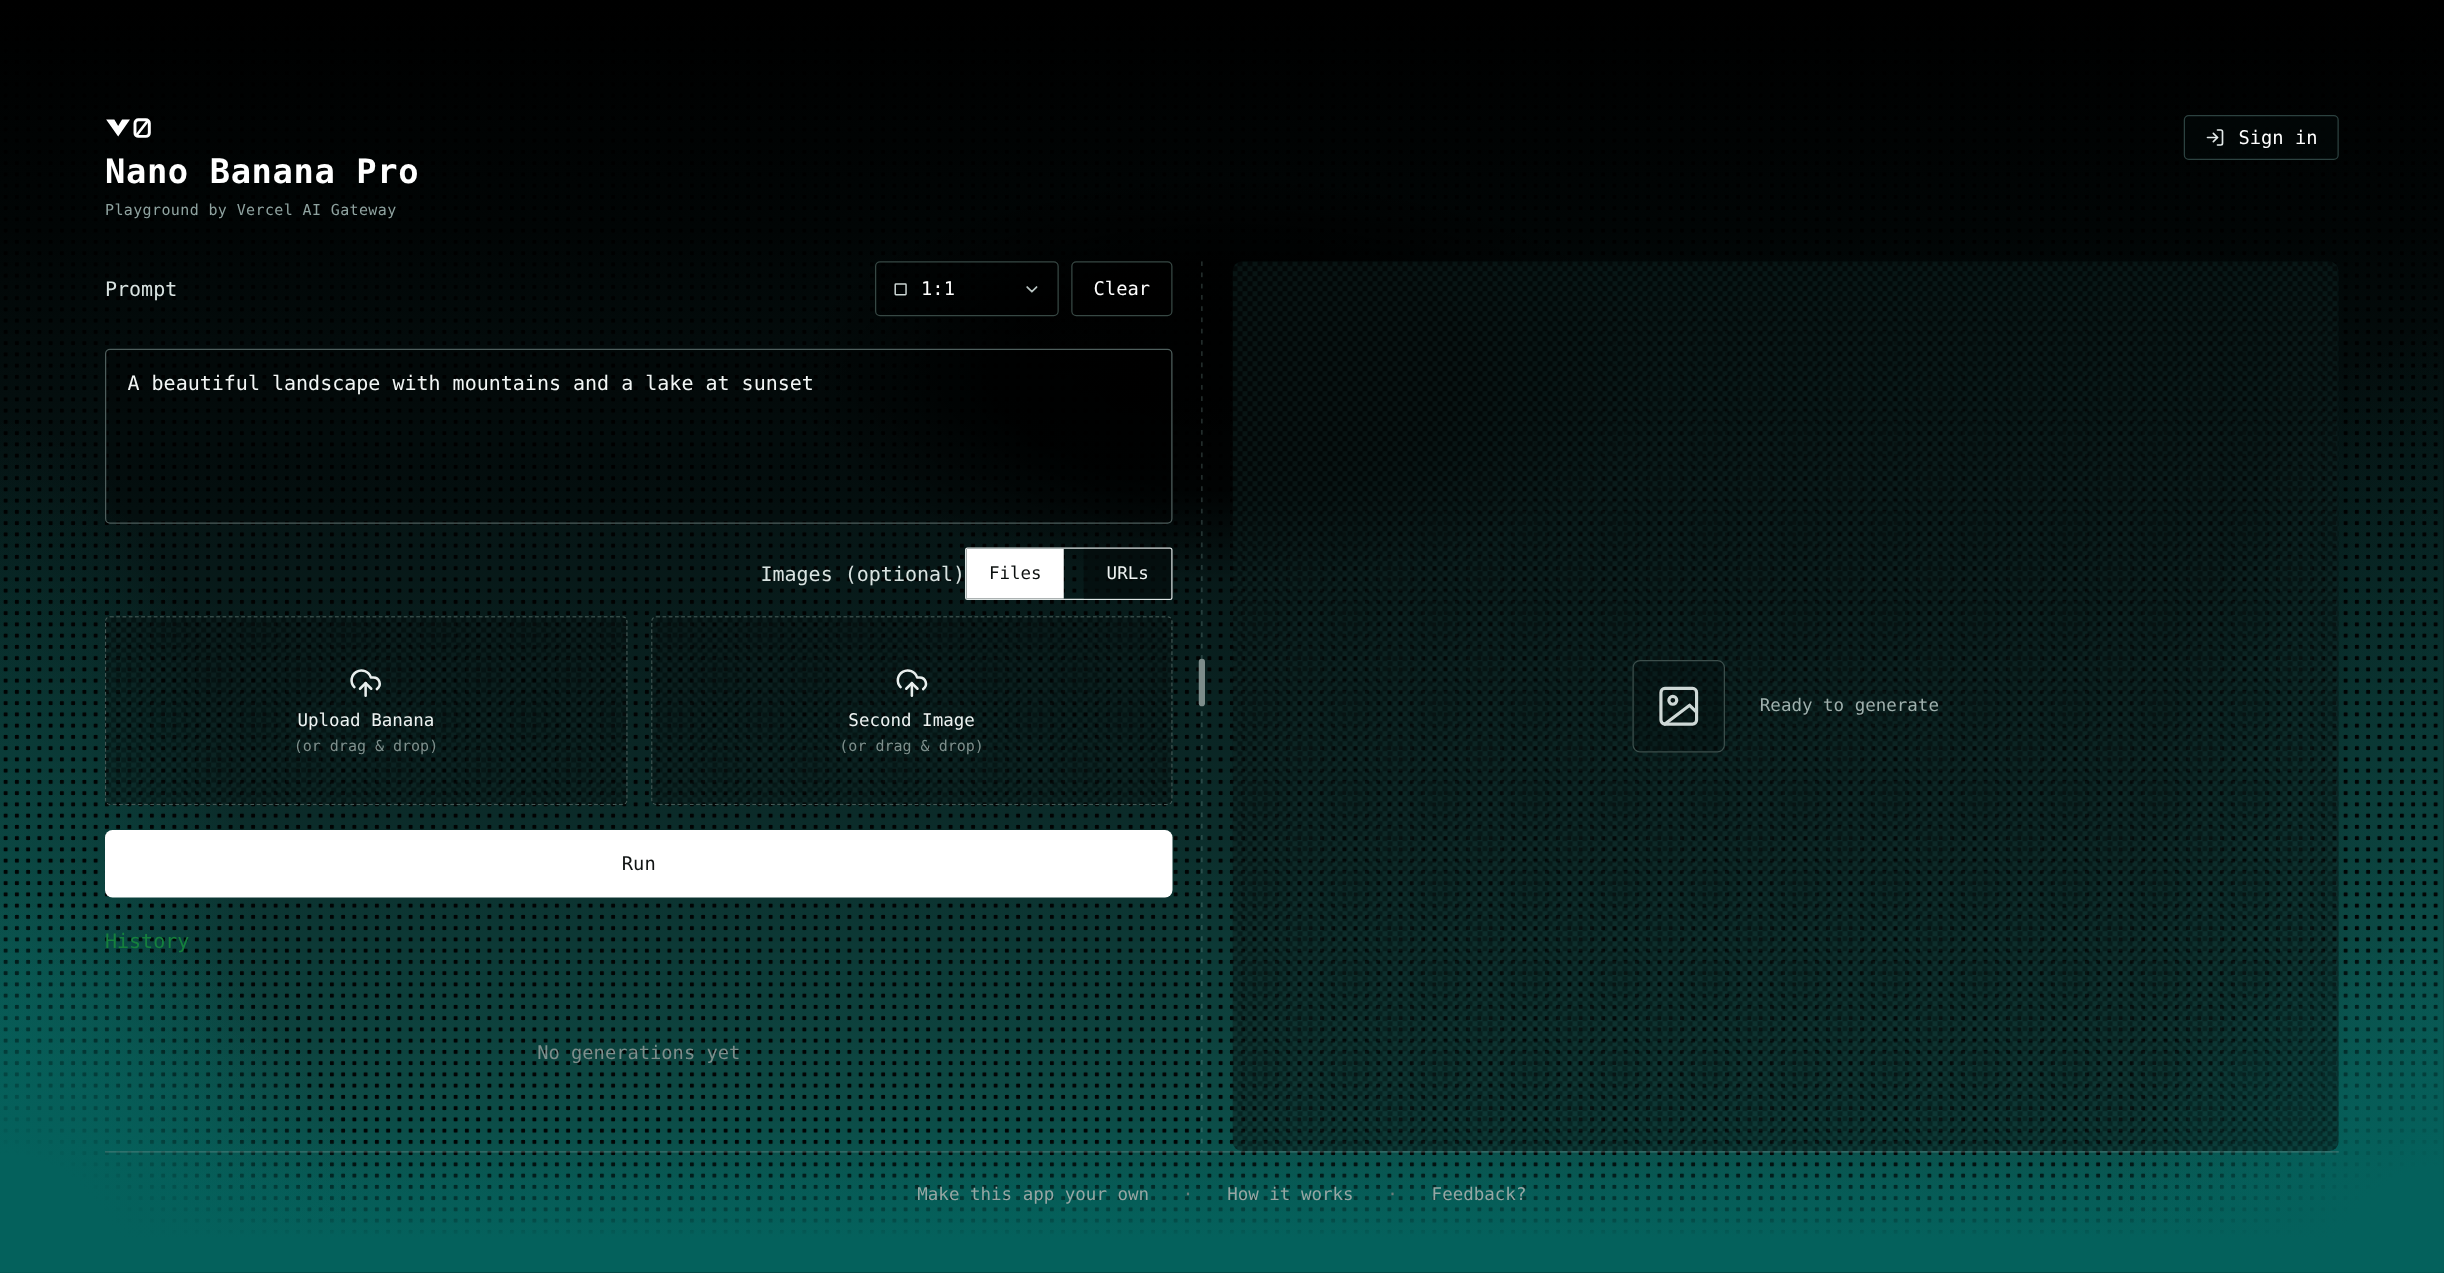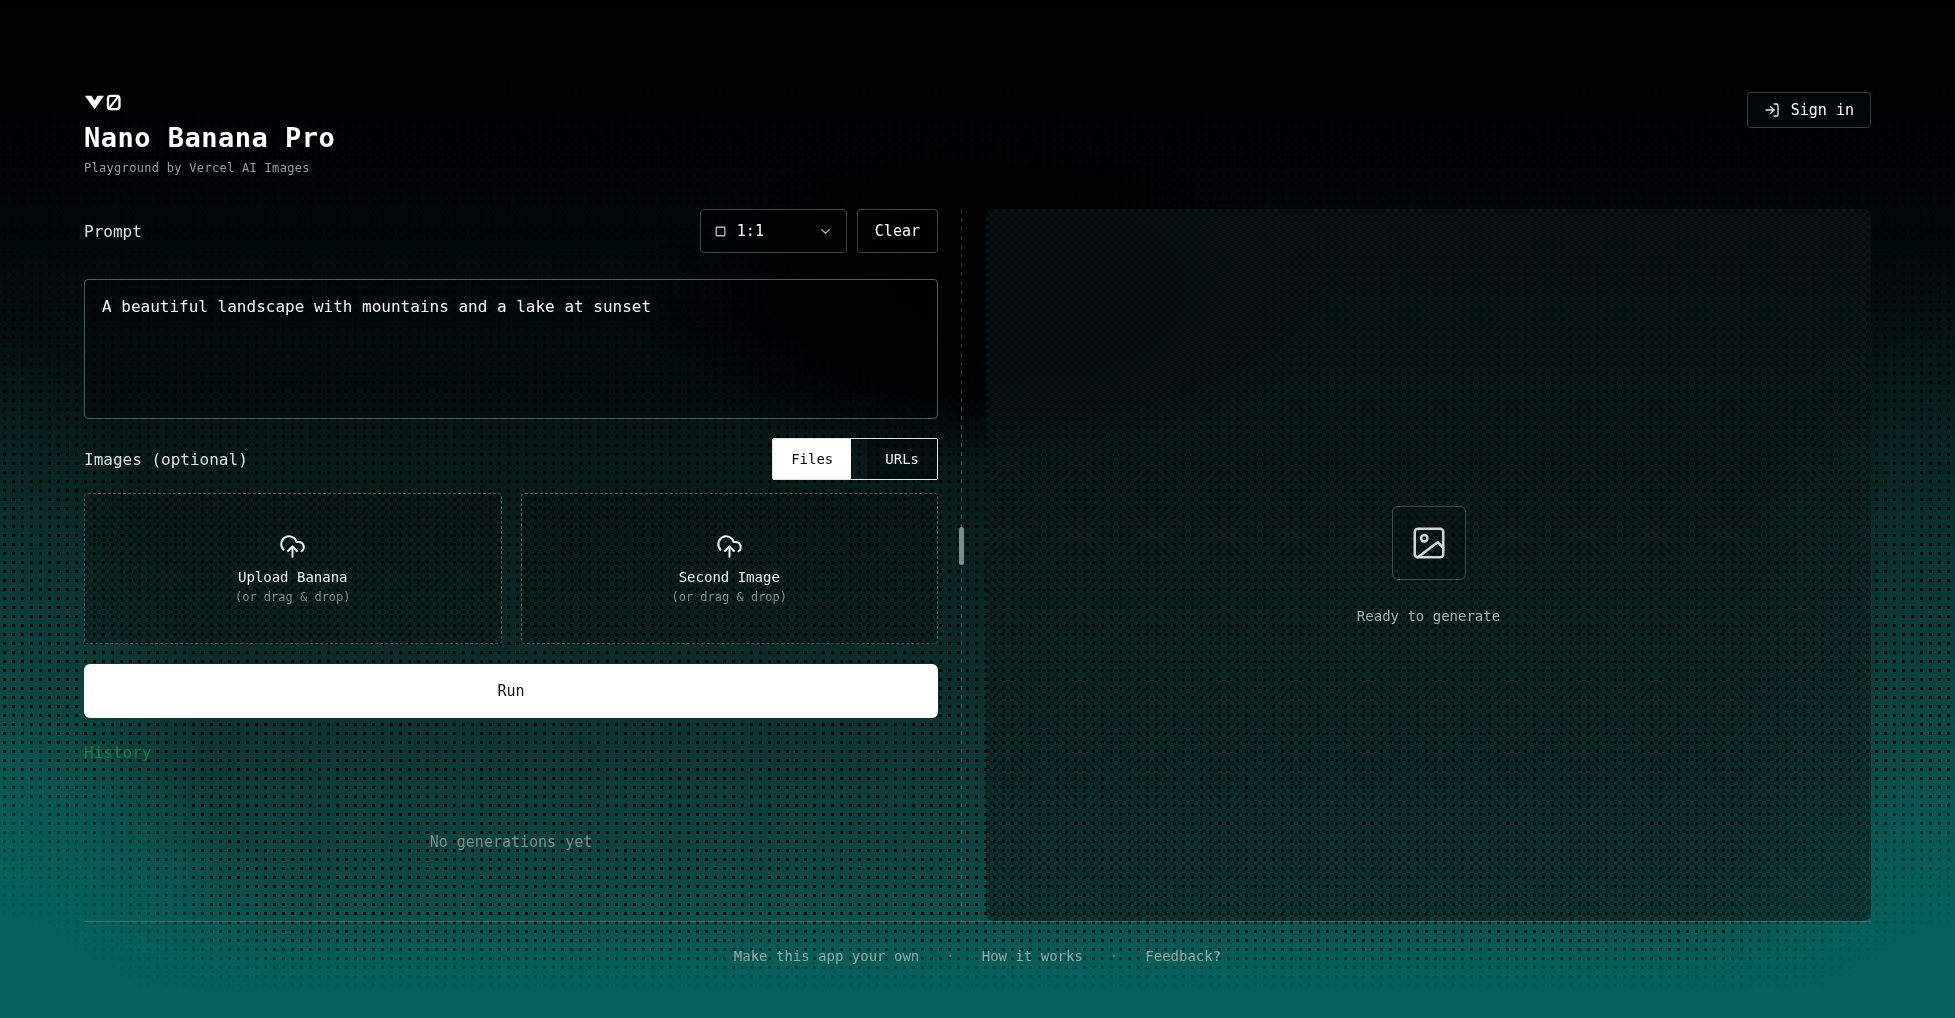--- a/index.html
+++ b/index.html
@@ -53,21 +53,21 @@
     height: 44px; padding: 0 17px; margin-left: 10px;
     border: 1px solid #374844; border-radius: 4px; background: rgba(0,0,0,0.35);
     color: #fff; font-size: 15px; font-family: inherit; cursor: pointer;
   }
   .prompt-textarea {
     margin-top: 26px; width: 100%; height: 140px; padding: 15px 17px;
     background: rgba(0,0,0,0.25); border: 1px solid #4e5e5c; border-radius: 4px;
     color: #f2f6f5; font-size: 16px; line-height: 1.45; font-family: inherit; resize: none; outline: none;
   }
 
-  .images-row { margin-top: 19px; display: flex; align-items: center; justify-content: space-between; }
+  .images-row { margin-top: 19px; display: flex; align-items: center; justify-content: flex-end; }
   .toggle { display: flex; height: 42px; border: 1px solid #dde4e3; border-radius: 2px; overflow: hidden; gap: 16px; }
   .tab {
     padding: 0 18px; display: flex; align-items: center; border: none; font-family: inherit;
     font-size: 14px; background: rgba(4,12,12,0.72); color: #eef3f2; cursor: pointer;
   }
   .tab.active { background: #fff; color: #0b0f0e; }
 
   .uploads { margin-top: 13px; display: flex; gap: 19px; }
   .upload-box {
     flex: 1; height: 151px; border: 1px dashed #445855; border-radius: 4px;
@@ -96,21 +96,21 @@
     background-size: 1px 9px; background-repeat: repeat-y;
   }
   .gutter-handle { position: absolute; left: 21px; top: 318px; width: 5px; height: 38px; background: #7c8c8a; border-radius: 3px; cursor: col-resize; }
 
   
   .preview-panel {
     flex: 1; border-radius: 8px;
     background-color: rgba(10,30,28,0.38);
     background-image: repeating-conic-gradient(rgba(0,0,0,0.35) 0% 25%, rgba(20,46,43,0.25) 0% 50%);
     background-size: 8px 8px;
-    display: flex; flex-direction: column; align-items: center; justify-content: center; gap: 28px;
+    display: flex; align-items: center; justify-content: center; gap: 28px;
   }
   .icon-frame {
     width: 74px; height: 74px; border: 1px solid #3c4e4b; border-radius: 6px;
     display: flex; align-items: center; justify-content: center; color: #ced8d6;
     background: rgba(4,14,13,0.3);
   }
   .icon-frame svg { width: 38px; height: 38px; }
   .preview-status { font-size: 14px; color: #9fb0ad; }
 
   
@@ -127,21 +127,21 @@
   <header class="header">
     <div>
       <span>
         <svg class="logo-svg" viewBox="0 0 41 22" xmlns="http://www.w3.org/2000/svg">
           <path d="M1 4 L8.2 4 L11.6 9.6 L15 4 L22 4 L11.6 19 Z" fill="#ffffff"></path>
           <rect x="26.4" y="4.2" width="12.6" height="14.6" rx="3" fill="none" stroke="#ffffff" stroke-width="2.6"></rect>
           <line x1="37.6" y1="5.2" x2="27.8" y2="17.8" stroke="#ffffff" stroke-width="2.3"></line>
         </svg>
       </span>
       <h1 class="app-title">Nano Banana Pro</h1>
-      <p class="app-subtitle">Playground by Vercel AI Images</p>
+      <p class="app-subtitle">Playground by Vercel AI Gateway</p>
     </div>
     <button class="signin-btn">
       <span>
         <svg viewBox="0 0 24 24" fill="none" stroke="currentColor" stroke-width="2" stroke-linecap="round" stroke-linejoin="round" style="display:block;width:16px;height:16px">
           <path d="M15 3h4a2 2 0 0 1 2 2v14a2 2 0 0 1-2 2h-4"></path>
           <polyline points="10 17 15 12 10 7"></polyline>
           <line x1="15" y1="12" x2="3" y2="12"></line>
         </svg>
       </span>
       <span>Sign in</span>

